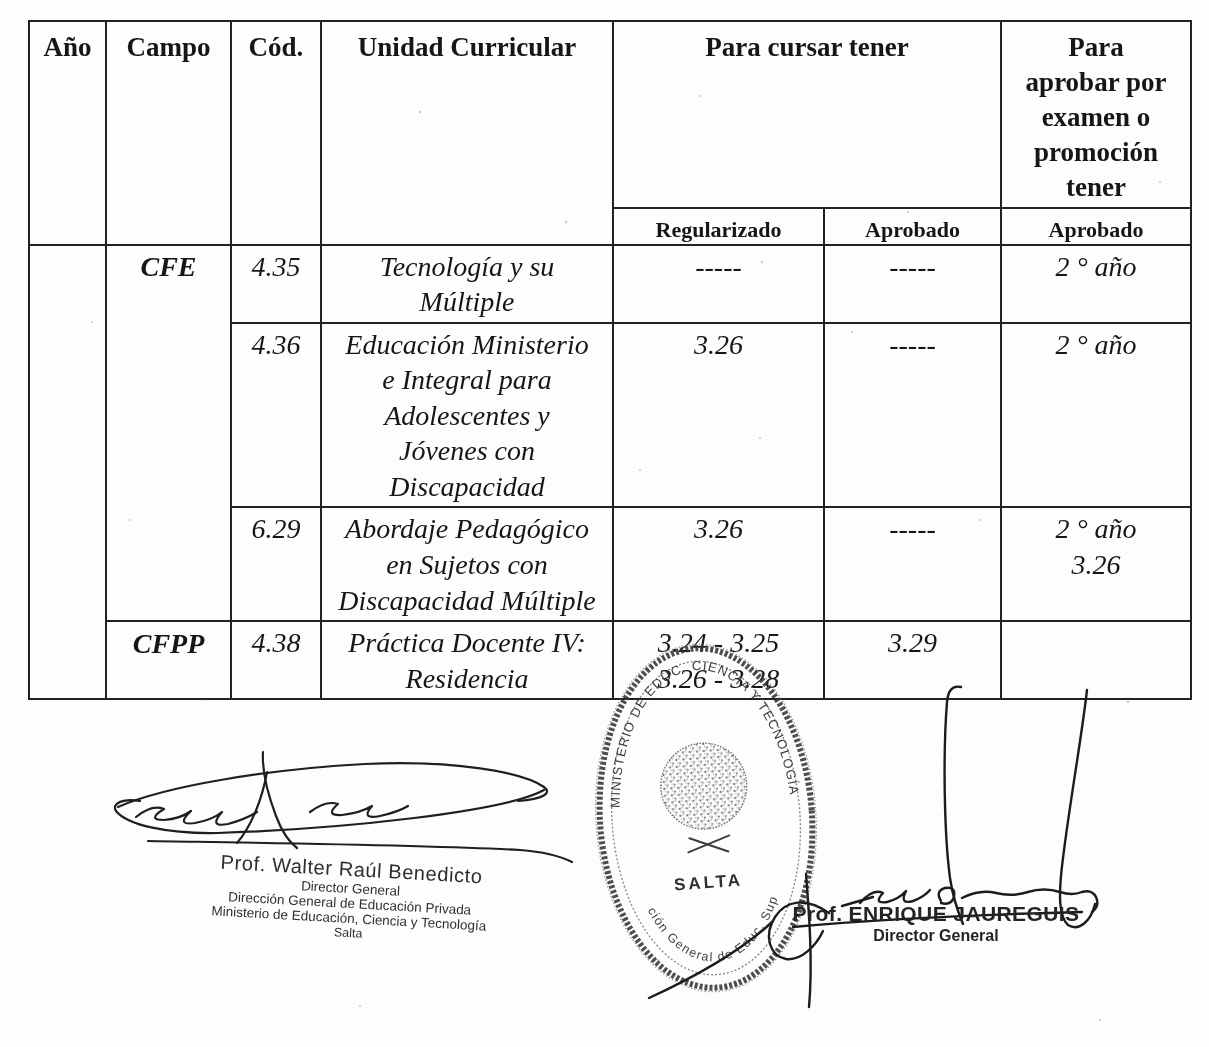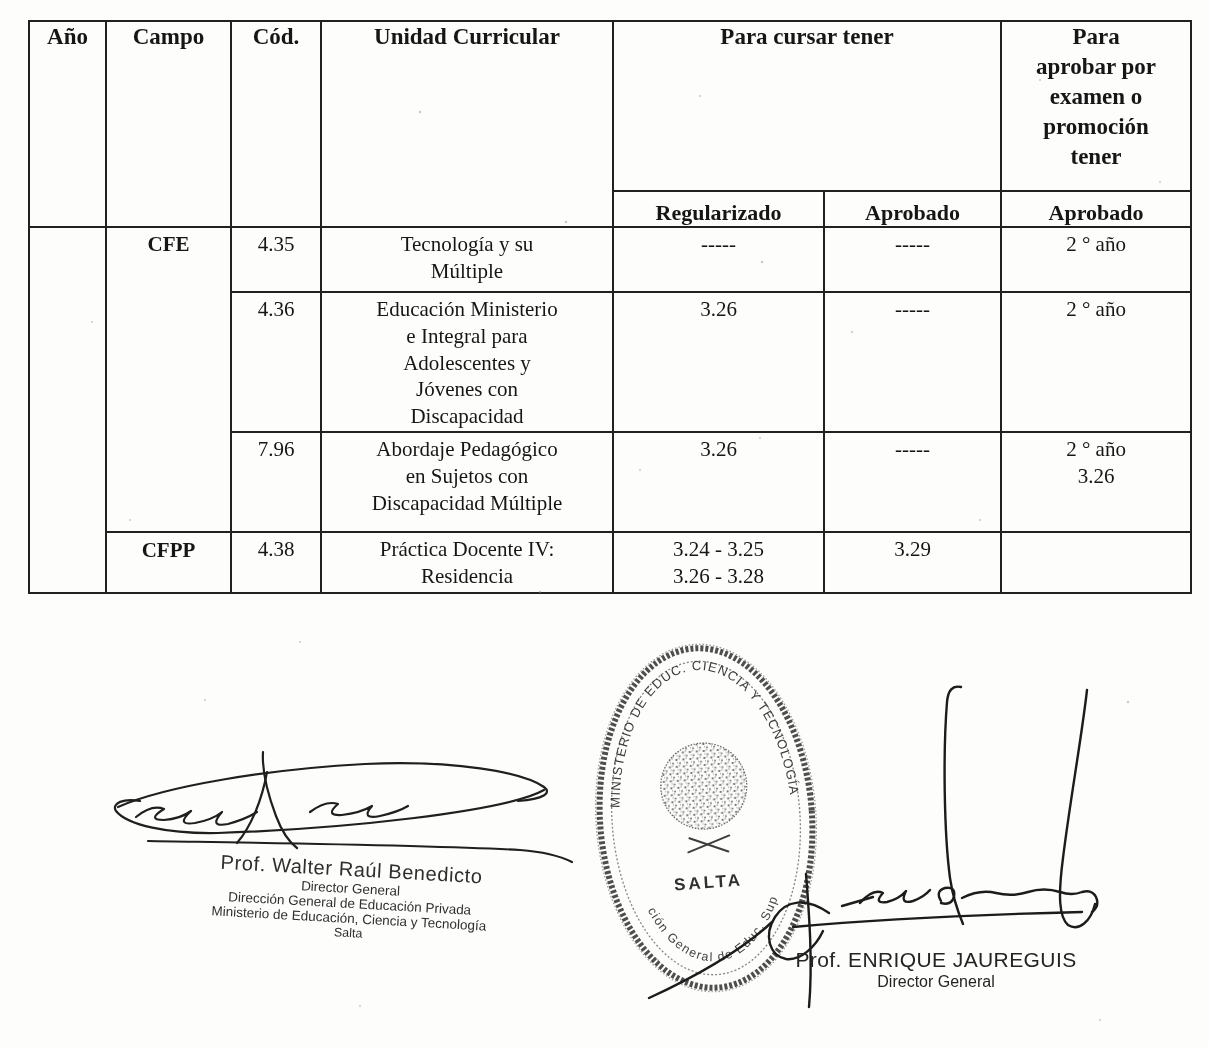--- a/index.html
+++ b/index.html
@@ -15,37 +15,37 @@
     border-collapse:collapse;table-layout:fixed;
   }
   table.doc th, table.doc td{
     border:2.5px solid #222020;
     padding:2px 6px;
     text-align:center;
     vertical-align:top;
     white-space:pre-line;
     overflow:hidden;
   }
-  table.doc th{font-weight:bold;font-size:23px;line-height:1.3;padding-top:0;}
-  table.doc td{font-size:21px;line-height:1.27;padding-top:3px;}
+  table.doc th{font-weight:bold;font-size:27px;line-height:1.3;padding-top:8px;}
+  table.doc td{font-size:28px;line-height:1.27;padding-top:3px;font-style:italic;}
   tr.row-sub th{font-size:22px;line-height:1.1;padding-top:9px;padding-bottom:1px;}
   td.campo-cell{font-weight:bold;font-size:22px;vertical-align:middle;}
   td.campo-cell.top{vertical-align:top;padding-top:4px;}
   th.para-aprobar{line-height:1.22;}
   
   .overlay{position:absolute;left:0;top:0;width:1209px;height:1047px;pointer-events:none;}
   
   .sig-cap{position:absolute;font-family:"Liberation Sans", sans-serif;text-align:center;}
   .sig-cap-left{left:176px;top:858px;width:348px;color:#2e2e2e;transform:rotate(3.2deg);}
   .sig-cap-left .l1{font-size:20px;letter-spacing:.6px;line-height:1.1;}
   .sig-cap-left .l2{font-size:13.5px;line-height:1.12;margin-top:1px;}
   .sig-cap-left .l3{font-size:13.5px;line-height:1.12;}
   .sig-cap-left .l4{font-size:13.5px;line-height:1.12;}
   .sig-cap-left .l5{font-size:12.5px;line-height:1.12;}
-  .sig-cap-right{left:784px;top:949px;width:304px;color:#242424;font-weight:normal;}
+  .sig-cap-right{left:784px;top:903px;width:304px;color:#242424;font-weight:bold;}
   .sig-cap-right .l1{font-size:21px;letter-spacing:.4px;line-height:1.08;}
   .sig-cap-right .l2{font-size:16px;line-height:1.2;}
   .sig-cap-right .l3{font-size:17px;line-height:1.18;}
   .sig-cap-right .l4{font-size:17px;line-height:1.18;color:#3a3a3a;}
 </style>
 </head>
 <body>
 
 <div class="page">
 
@@ -92,21 +92,21 @@
       <td>Educación Ministerio
 e Integral para
 Adolescentes y
 Jóvenes con
 Discapacidad</td>
       <td>3.26</td>
       <td>-----</td>
       <td>2 ° año</td>
     </tr>
     <tr style="height:100px">
-      <td>7.96</td>
+      <td>6.29</td>
       <td>Abordaje Pedagógico
 en Sujetos con
 Discapacidad Múltiple</td>
       <td>3.26</td>
       <td>-----</td>
       <td>2 ° año
 3.26</td>
     </tr>
     <tr style="height:60px">
       <td class="campo-cell top">CFPP</td>

